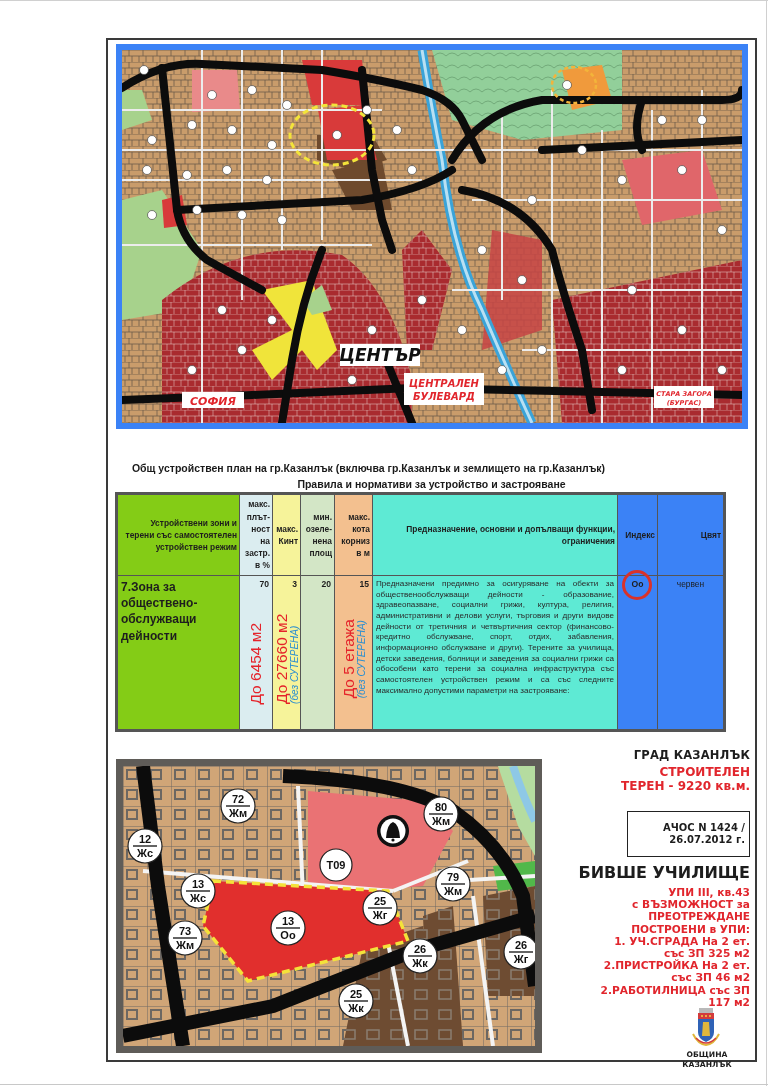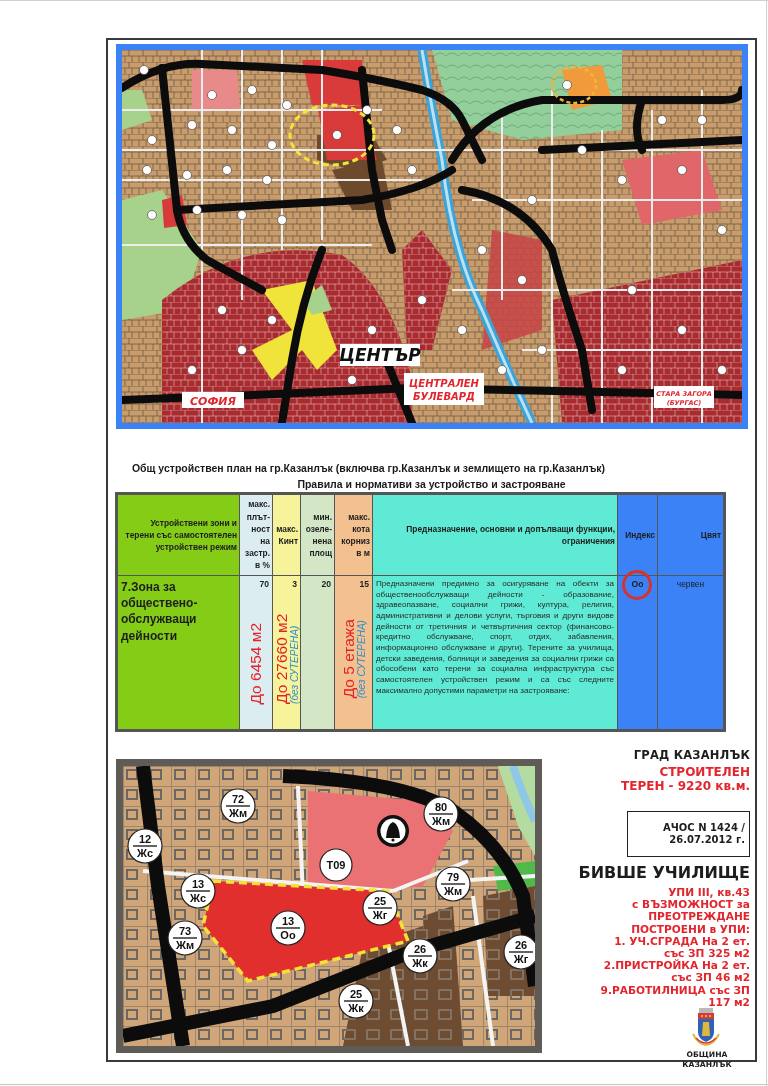--- a/index.html
+++ b/index.html
@@ -397,21 +397,21 @@
   <div class="former">БИВШЕ УЧИЛИЩЕ</div>
   <div class="red desc">
     <div>УПИ III, кв.43</div>
     <div>с ВЪЗМОЖНОСТ за</div>
     <div>ПРЕОТРЕЖДАНЕ</div>
     <div>ПОСТРОЕНИ в УПИ:</div>
     <div>1. УЧ.СГРАДА На 2 ет.</div>
     <div>със ЗП 325 м2</div>
     <div>2.ПРИСТРОЙКА На 2 ет.</div>
     <div>със ЗП 46 м2</div>
-    <div>9.РАБОТИЛНИЦА със ЗП</div>
+    <div>2.РАБОТИЛНИЦА със ЗП</div>
     <div>117 м2</div>
   </div>
 </div>
 
 <svg class="logo" viewBox="0 0 32 40">
   <rect x="9" y="0" width="14" height="5" fill="#b9b9b9"></rect>
   <rect x="8" y="5" width="16" height="6" fill="#d33b3b"></rect>
   <circle cx="12" cy="8" r="1" fill="#f3d34a"></circle>
     <circle cx="16" cy="8" r="1" fill="#f3d34a"></circle>
     <circle cx="20" cy="8" r="1" fill="#f3d34a"></circle>

